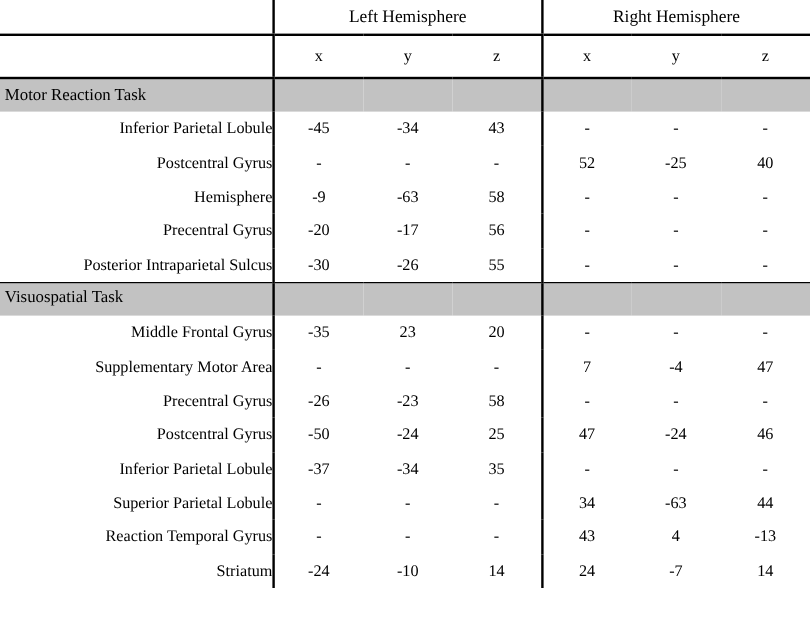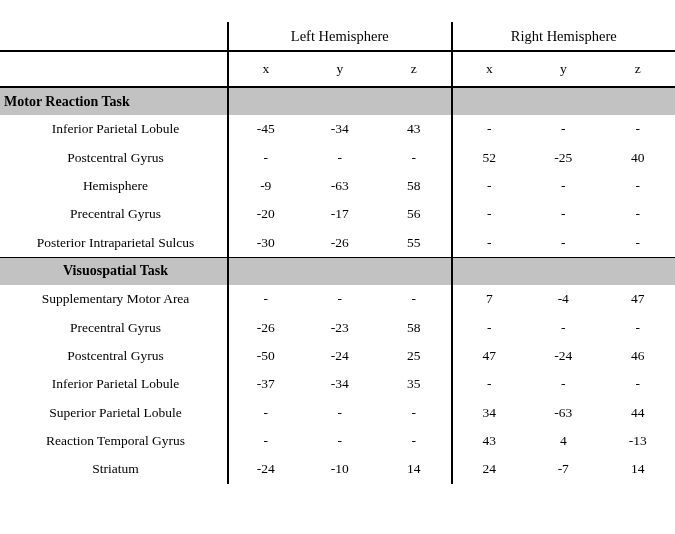--- a/index.html
+++ b/index.html
@@ -20,21 +20,20 @@
     height: 534px;
     position: relative;
     box-sizing: border-box;
   }
 
   table.coords {
     width: 675px;
     border-collapse: collapse;
     table-layout: fixed;
     font-size: 13px;
-    margin-top: 22px;
   }
 
   col.c-region { width: 228px; }
   col.c-num    { width: 74.5px; }
 
   
   table.coords td,
   table.coords th {
     padding: 0;
     margin: 0;
@@ -66,34 +65,32 @@
   
   .row-section td {
     height: 27px;
     background: #c2c2c2;
     font-weight: bold;
     font-size: 14px;
   }
   .row-section td.sec-label {
     padding-left: 4px;
     text-align: left;
-    font-weight: bold;
   }
   .row-section.with-rule td {
     border-top: 1px solid #000;
-    text-align: center;
   }
 
   
   .row-data td {
     height: 28.4px;
     font-size: 13.5px;
   }
   .row-data td.region {
-    text-align: center;
+    text-align: right;
     padding-left: 4px;
     white-space: nowrap;
   }
   .row-data td.num {
     text-align: center;
   }
 
   
   .vsep-left  { border-left: 2px solid #000; }
   .vsep-mid   { border-left: 2px solid #000; }
@@ -188,20 +185,29 @@
         <tr class="row-section with-rule">
           <td class="sec-label">Visuospatial Task</td>
           <td class="vsep-left"></td>
           <td class=""></td>
           <td class=""></td>
           <td class="vsep-mid"></td>
           <td class=""></td>
           <td class=""></td>
         </tr>
         <tr class="row-data">
+          <td class="region">Middle Frontal Gyrus</td>
+          <td class="num vsep-left">-35</td>
+          <td class="num">23</td>
+          <td class="num">20</td>
+          <td class="num vsep-mid">-</td>
+          <td class="num">-</td>
+          <td class="num">-</td>
+        </tr>
+        <tr class="row-data">
           <td class="region">Supplementary Motor Area</td>
           <td class="num vsep-left">-</td>
           <td class="num">-</td>
           <td class="num">-</td>
           <td class="num vsep-mid">7</td>
           <td class="num">-4</td>
           <td class="num">47</td>
         </tr>
         <tr class="row-data">
           <td class="region">Precentral Gyrus</td>

